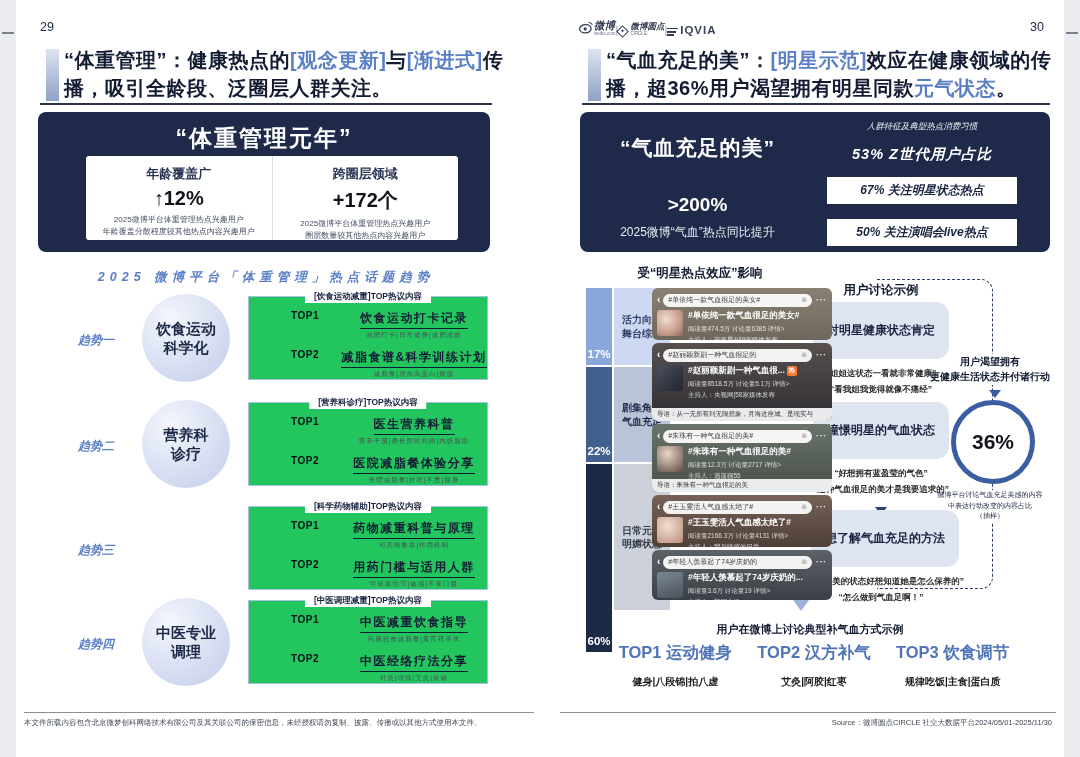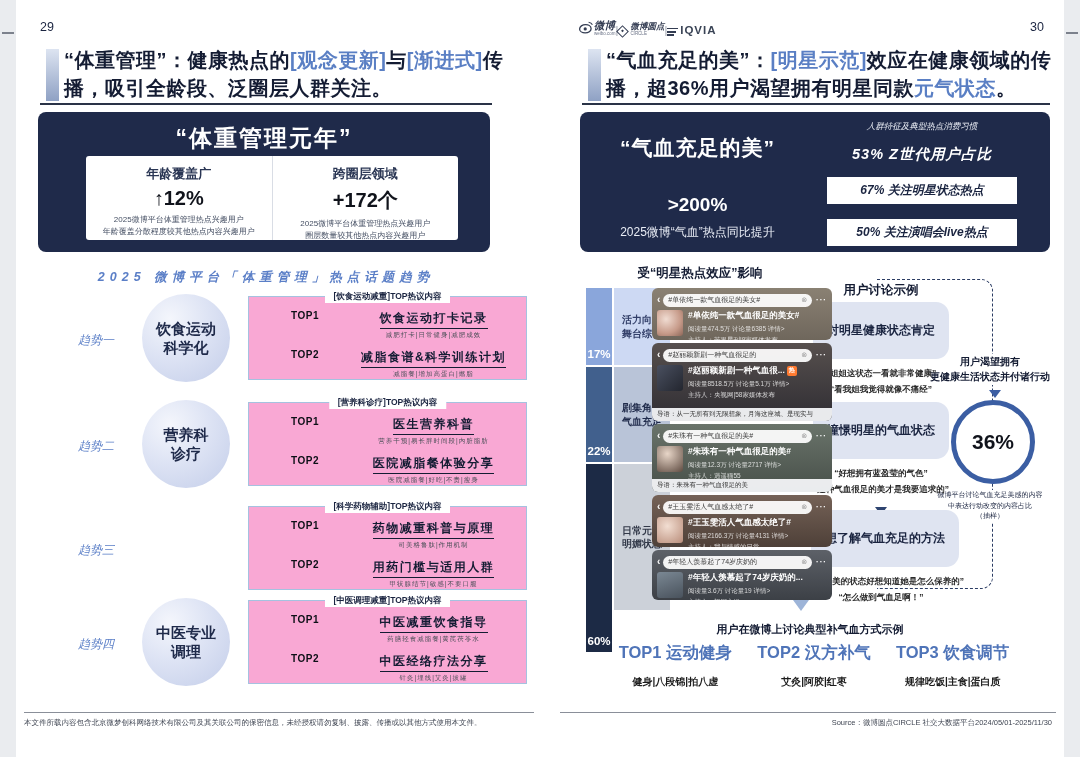--- a/index.html
+++ b/index.html
@@ -21,26 +21,26 @@
   .hero-title-l { text-align:center; font-size:23px; font-weight:bold; letter-spacing:2px; padding-top:11px; }
   .hero-inner { position:absolute; left:48px; top:44px; width:372px; height:84px; background:#fff; border-radius:3px; display:flex; color:#1a2440; }
   .stat-col { flex:1; text-align:center; padding-top:9px; }
   .stat-col.first { border-right:1px solid #d9dde5; }
   .stat-label { font-size:13px; font-weight:bold; color:#2a3654; }
   .stat-value { font-size:20px; font-weight:800; color:#10131b; margin-top:4px; }
   .stat-cap { font-size:8px; color:#454f63; line-height:1.45; margin-top:4px; }
   
   .trends-heading { text-align:center; color:#5b7fc7; font-style:italic; font-weight:bold; font-size:12.5px; letter-spacing:5px; }
   .trend-row { left:38px; width:454px; height:96px; }
-  .trend-label { position:absolute; left:40px; top:40px; font-style:italic; font-weight:normal; font-size:12px; color:#5b7fc7; }
+  .trend-label { position:absolute; left:40px; top:40px; font-style:italic; font-weight:bold; font-size:12px; color:#5b7fc7; }
   .trend-circle { position:absolute; left:104px; top:2px; width:88px; height:88px; border-radius:50%;
      background:radial-gradient(circle at 32% 28%, #f4f6fc 0%, #dde3f4 45%, #c3cde9 100%);
      display:flex; align-items:center; justify-content:center; text-align:center;
      font-size:15px; font-weight:bold; color:#1f2a4a; line-height:1.3; }
-  .trend-box { position:absolute; left:210px; top:4px; width:279px; height:84px; border:1px solid #a5c2e0; background:#f9a8d4; padding-top:11px; }
+  .trend-box { position:absolute; left:210px; top:4px; width:240px; height:84px; border:1px solid #a5c2e0; background:#22c55e; padding-top:11px; }
   .trend-box-legend { position:absolute; top:-6px; left:50%; transform:translateX(-50%); background:#fff; padding:0 9px; font-size:8.5px; font-weight:bold; color:#1a2440; white-space:nowrap; }
   .t-item { display:grid; grid-template-columns:50px 1fr; align-items:start; padding-left:42px; margin-bottom:7px; }
   .t-rank { font-size:10px; font-weight:800; color:#0c0f16; padding-top:2px; letter-spacing:0.5px; }
   .t-main { text-align:center; }
   .t-title { display:inline-block; font-size:12px; font-weight:bold; letter-spacing:1.5px; color:#141c33; border-bottom:1.5px solid #141c33; padding-bottom:1px; white-space:nowrap; }
   .t-tags { font-size:6.5px; letter-spacing:1px; color:#4b4f58; margin-top:2px; white-space:nowrap; }
   
   .footer-rule { height:1px; background:#8a8f99; }
   .footer-text { font-size:7.5px; color:#3f4552; }
   

